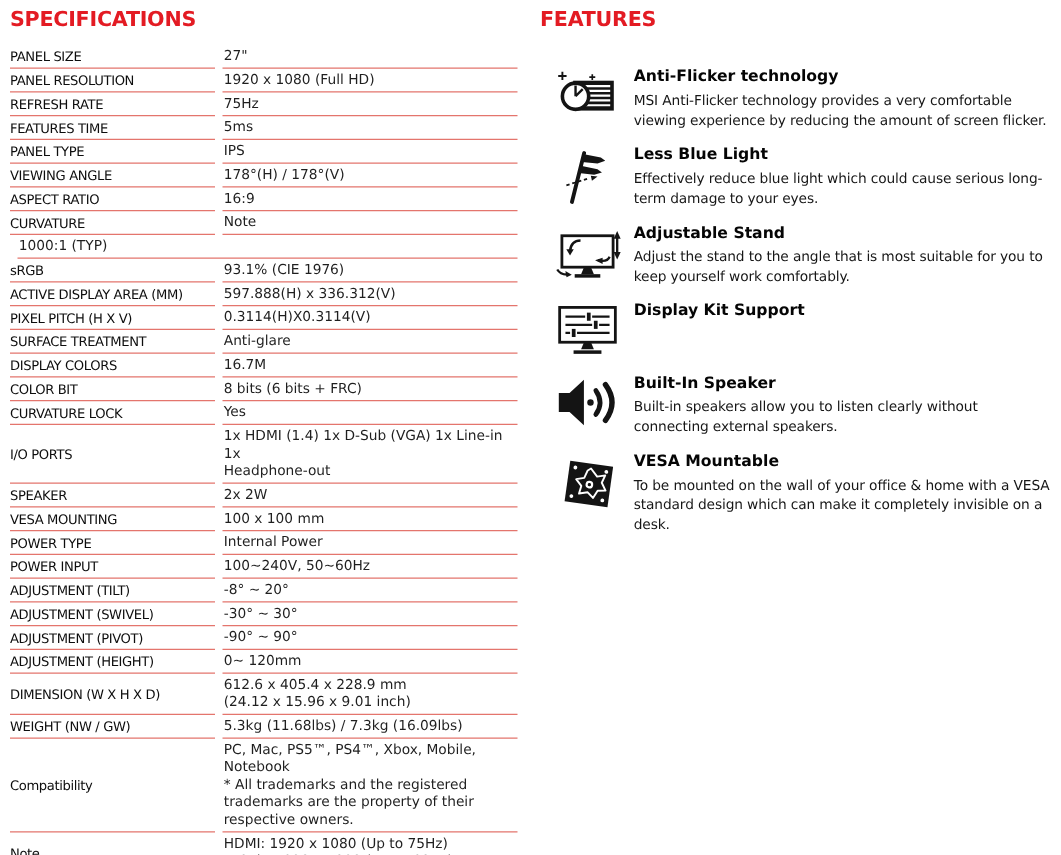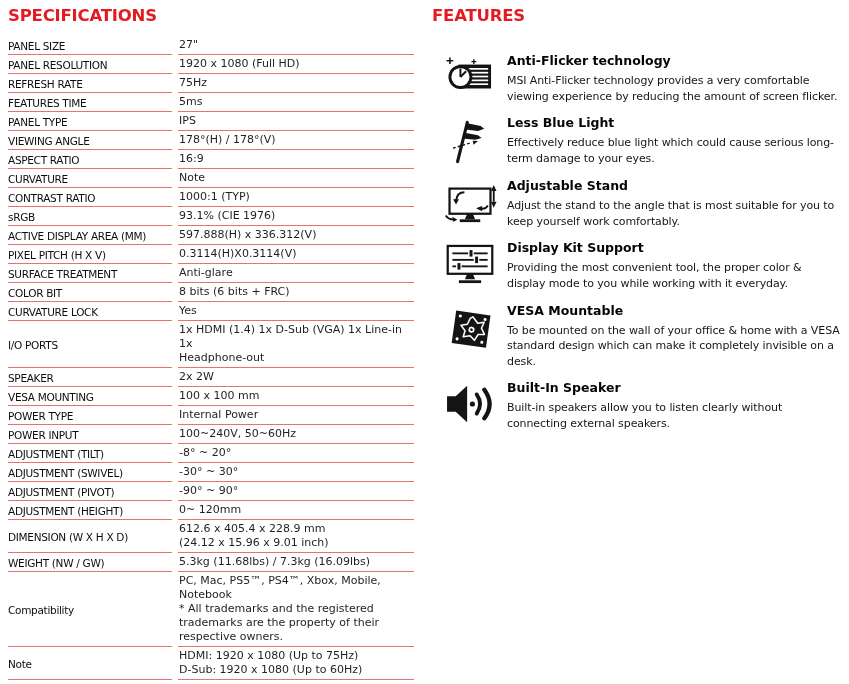--- a/index.html
+++ b/index.html
@@ -97,21 +97,20 @@
     <div class="spec-label">ASPECT RATIO</div>
     <div class="spec-value">16:9</div>
   </div>
 
   <div class="spec-row">
     <div class="spec-label">CURVATURE</div>
     <div class="spec-value">Note</div>
   </div>
 
   <div class="spec-row">
-    <div class="spec-label">CONTRAST RATIO</div>
     <div class="spec-value">1000:1 (TYP)</div>
   </div>
 
   <div class="spec-row">
     <div class="spec-label">sRGB</div>
     <div class="spec-value">93.1% (CIE 1976)</div>
   </div>
 
   <div class="spec-row">
     <div class="spec-label">ACTIVE DISPLAY AREA (MM)</div>
@@ -121,20 +120,24 @@
   <div class="spec-row">
     <div class="spec-label">PIXEL PITCH (H X V)</div>
     <div class="spec-value">0.3114(H)X0.3114(V)</div>
   </div>
 
   <div class="spec-row">
     <div class="spec-label">SURFACE TREATMENT</div>
     <div class="spec-value">Anti-glare</div>
   </div>
 
+  <div class="spec-row">
+    <div class="spec-label">DISPLAY COLORS</div>
+    <div class="spec-value">16.7M</div>
+  </div>
 
   <div class="spec-row">
     <div class="spec-label">COLOR BIT</div>
     <div class="spec-value">8 bits (6 bits + FRC)</div>
   </div>
 
   <div class="spec-row">
     <div class="spec-label">CURVATURE LOCK</div>
     <div class="spec-value">Yes</div>
   </div>
@@ -293,21 +296,35 @@
       <rect x="27.5" y="8.5" width="3.2" height="7"></rect>
       <rect x="33.5" y="15.5" width="3.2" height="7"></rect>
       <rect x="14.5" y="22.5" width="3.2" height="7"></rect>
     </g>
     <path d="M25 34 h6 l2.5 6 h-11 z" fill="#141414"></path>
     <rect x="16" y="41" width="24" height="3" fill="#141414"></rect>
   </svg>
           </div>
     <div class="feature-text">
       <div class="feature-title">Display Kit Support</div>
-      <div class="feature-desc">Providing the most convenient tool, the proper color &amp; display mode to you while working with it everyday.</div>
+    </div>
+  </div>
+
+  <div class="feature-item">
+    <div class="feature-icon">
+            <svg width="50" height="44" viewBox="0 0 52 46" xmlns="http://www.w3.org/2000/svg">
+    <path d="M2 15 h9 L23 4 v38 L11 31 H2 z" fill="#141414"></path>
+    <circle cx="28.5" cy="23" r="2.7" fill="#141414"></circle>
+    <path d="M33 13 q7 10 0 20" fill="none" stroke="#141414" stroke-width="4" stroke-linecap="round"></path>
+    <path d="M41 8 q11 15 0 30" fill="none" stroke="#141414" stroke-width="4.5" stroke-linecap="round"></path>
+  </svg>
+          </div>
+    <div class="feature-text">
+      <div class="feature-title">Built-In Speaker</div>
+      <div class="feature-desc">Built-in speakers allow you to listen clearly without connecting external speakers.</div>
     </div>
   </div>
 
   <div class="feature-item">
     <div class="feature-icon">
             <svg width="50" height="50" viewBox="0 0 52 52" xmlns="http://www.w3.org/2000/svg">
     <g transform="rotate(8 26 26)">
       <rect x="9" y="8" width="36" height="34" fill="#141414"></rect>
       <g fill="#fff">
         <circle cx="14" cy="13" r="1.6"></circle>
@@ -319,30 +336,15 @@
       <circle cx="27.5" cy="25.5" r="3.2" fill="#fff"></circle>
       <circle cx="27.5" cy="25.5" r="1.4" fill="#141414"></circle>
     </g>
   </svg>
           </div>
     <div class="feature-text">
       <div class="feature-title">VESA Mountable</div>
       <div class="feature-desc">To be mounted on the wall of your office &amp; home with a VESA standard design which can make it completely invisible on a desk.</div>
     </div>
   </div>
-
-  <div class="feature-item">
-    <div class="feature-icon">
-            <svg width="50" height="44" viewBox="0 0 52 46" xmlns="http://www.w3.org/2000/svg">
-    <path d="M2 15 h9 L23 4 v38 L11 31 H2 z" fill="#141414"></path>
-    <circle cx="28.5" cy="23" r="2.7" fill="#141414"></circle>
-    <path d="M33 13 q7 10 0 20" fill="none" stroke="#141414" stroke-width="4" stroke-linecap="round"></path>
-    <path d="M41 8 q11 15 0 30" fill="none" stroke="#141414" stroke-width="4.5" stroke-linecap="round"></path>
-  </svg>
-          </div>
-    <div class="feature-text">
-      <div class="feature-title">Built-In Speaker</div>
-      <div class="feature-desc">Built-in speakers allow you to listen clearly without connecting external speakers.</div>
-    </div>
-  </div>
 </div>
   </section>
 </div>
 
 </body></html>

